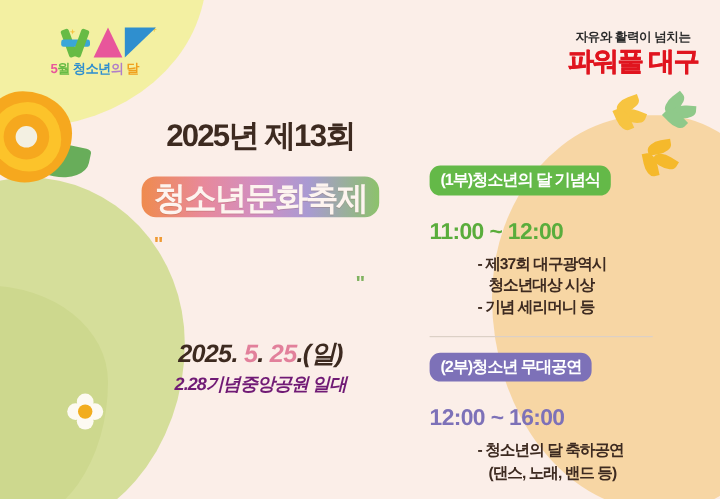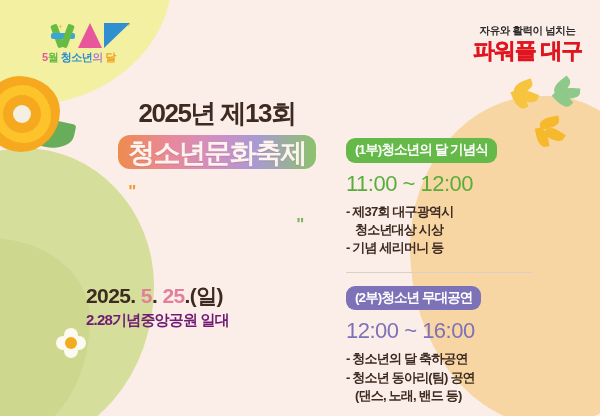--- a/index.html
+++ b/index.html
@@ -200,21 +200,21 @@
   }
 
   
   #main-left {
     position: absolute; left: 86px; top: 100px;
     width: 262px; z-index: 5;
   }
   #headline-year {
     font-size: 26px; font-weight: 900; color: #3d2a20;
     letter-spacing: -1.5px; white-space: nowrap; line-height: 1;
-    margin-bottom: 9px; text-align: center;
+    margin-bottom: 21px; text-align: center;
   }
   #festival-title-bar {
     display: inline-block;
     padding: 5px 10px 2px;
     border-radius: 12px;
     background: linear-gradient(90deg,
       #ef8b4e 0%, #e8899b 26%, #cf8fc4 50%, #a99ad2 70%, #8cc26b 100%);
     font-size: 27px; font-weight: 900; color: #fdf4ef;
     letter-spacing: -1.6px; line-height: 1; white-space: nowrap;
     text-shadow: 0 1px 0 rgba(130,70,40,.18);
@@ -233,69 +233,70 @@
   }
   .c-orange { color: #ef9a33; }
   .c-rose   { color: #e2829b; }
   .c-pink   { color: #df7f9c; }
   .c-violet { color: #a78bcb; }
   .c-green  { color: #74ae5e; }
   .c-olive  { color: #7fb25f; }
   .quote-mark { font-size: 17px; vertical-align: super; }
 
   #event-meta {
-    margin-top: 36px;
-    text-align: left;
+    margin-top: 24px;
+    text-align: center;
     white-space: nowrap;
+    font-style: italic;
   }
   #event-date {
     font-size: 21px; font-weight: 900; color: #3d2a20;
     letter-spacing: -.6px; line-height: 1.18;
   }
   #event-date .accent { color: #e2809b; }
   #event-time {
     font-size: 21px; font-weight: 900; color: #3d2a20;
     letter-spacing: -.6px; line-height: 1.18;
   }
   #event-venue {
     margin-top: 3px;
     font-size: 15px; font-weight: 800; color: #701a75;
     letter-spacing: -.8px;
   }
 
   
   #program {
-    position: absolute; left: 346px; top: 138px;
+    position: absolute; left: 358px; top: 138px;
     width: 190px; z-index: 5;
   }
   .prog-badge {
     display: inline-block;
     padding: 5px 9px 6px;
     border-radius: 9px;
     font-size: 13.5px; font-weight: 800; color: #ffffff;
     letter-spacing: -.9px; white-space: nowrap; line-height: 1;
   }
   .badge-green  { background: #64b948; }
   .badge-purple { background: #7d71b8; }
 
   .prog-time {
-    margin-top: 10px;
-    font-size: 22px; font-weight: 400;
+    margin-top: 21px;
+    font-size: 19px; font-weight: 700;
     letter-spacing: -.5px; line-height: 1;
   }
   .time-green  { color: #5aad3c; }
   .time-purple { color: #7d71b8; }
 
   .prog-items {
     margin: 8px 0 0 0; padding: 0; list-style: none;
   }
   .prog-items li {
     font-size: 13px; font-weight: 700; color: #3d2a20;
     letter-spacing: -.8px; line-height: 1.42;
-    padding-left: 9px; text-indent: -9px;
+    padding-left: 9px; text-indent: -9px; margin-left: 40px;
   }
   .prog-items li.cont { padding-left: 9px; text-indent: 0; }
 
   .prog-divider {
     height: 1px; background: #dcd0c6;
     margin: 14px 4px 13px 0;
   }
 </style>
 </head>
 <body>
@@ -390,20 +391,19 @@
       </ul>
     </div>
 
     <div class="prog-divider"></div>
 
     <div>
       <div class="prog-badge badge-purple">(2부)청소년 무대공연</div>
       <div class="prog-time time-purple">12:00 ~ 16:00</div>
       <ul class="prog-items">
         <li>- 청소년의 달 축하공연</li>
-        <li>- 청소년 동아리(팀) 공연</li>
         <li class="cont">(댄스, 노래, 밴드 등)</li>
       </ul>
     </div>
 
   </div>
 
 </div>
 
 </body></html>

